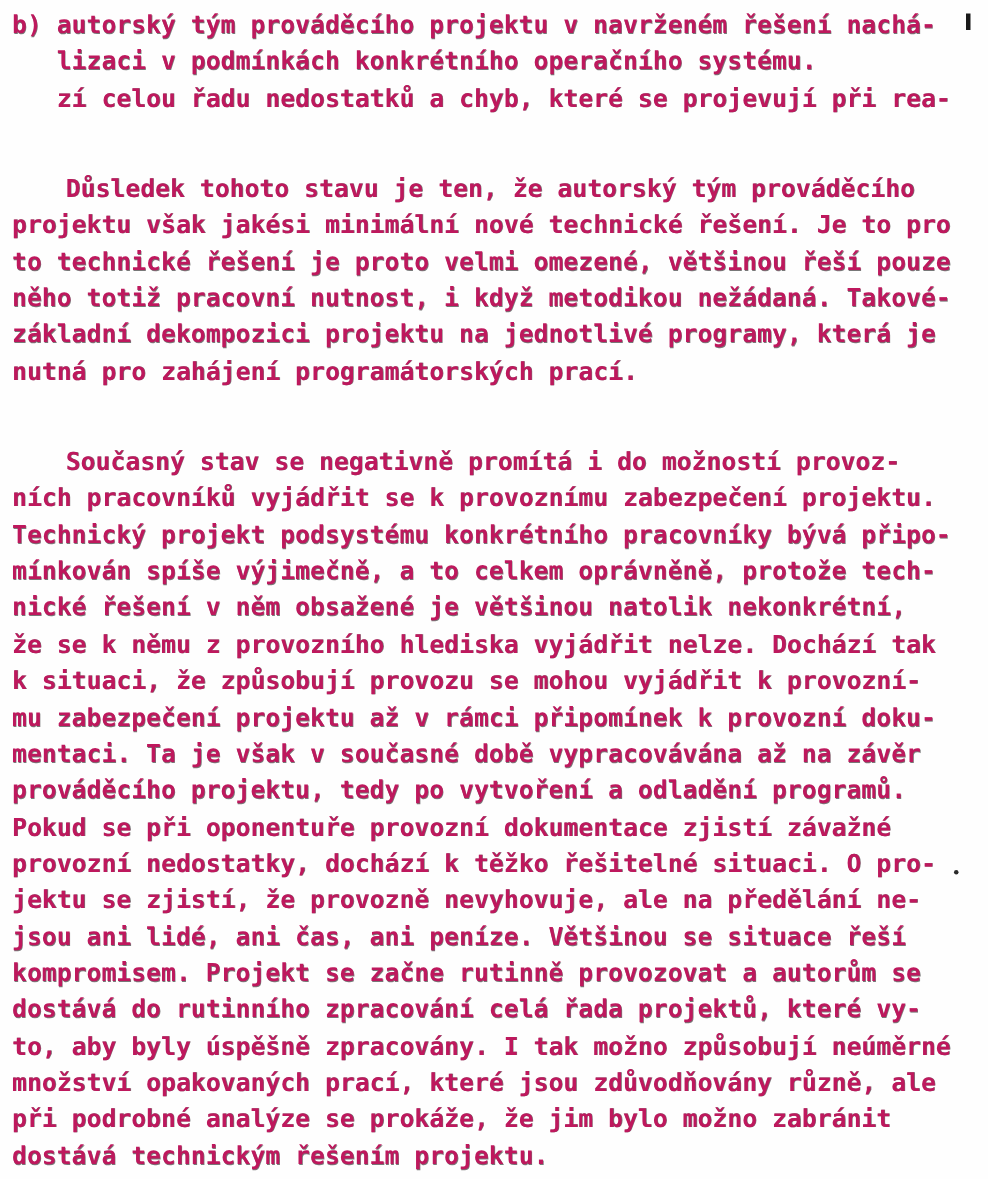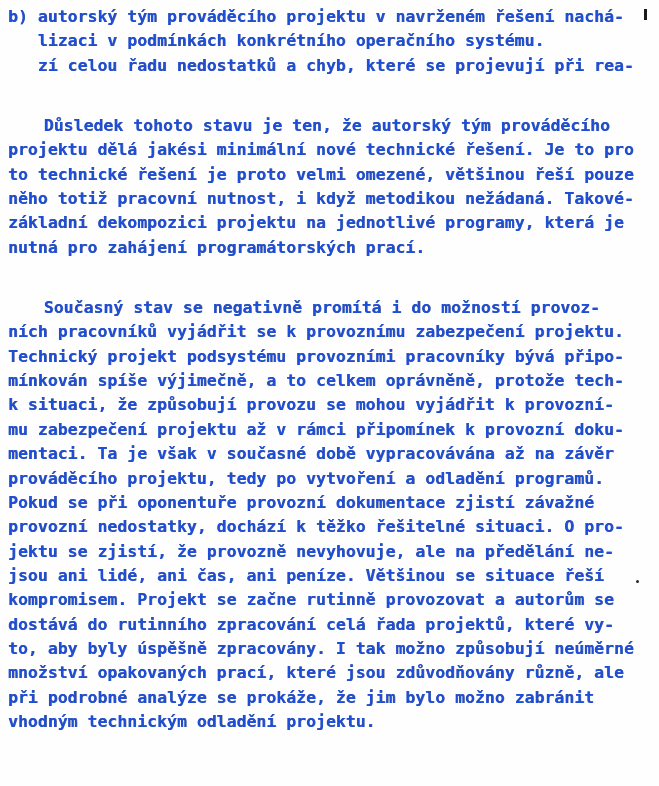--- a/index.html
+++ b/index.html
@@ -11,21 +11,21 @@
     position: relative;
     width: 659px;
     height: 786px;
     box-sizing: border-box;
     background: #fefefe;
     padding: 5px 4px 0 8px;
     font-family: "DejaVu Sans Mono", "Liberation Mono", monospace;
     font-weight: 700;
     font-size: 16.5px;
     line-height: 24.35px;
-    color: #1d4ed8;
+    color: #be185d;
     overflow: hidden;
     text-shadow: 0.4px 0.4px 0 rgba(10,10,10,0.55);
   }
   .para { margin: 0; }
   .para + .para { margin-top: 9px; }
   .line { white-space: pre; }
   .line.hang { padding-left: 3ch; }
   .line.first { text-indent: 3.6ch; margin-top: 36px; }
   .marker { display: inline-block; margin-right: 1ch; }
   .artifact-tick {
@@ -53,41 +53,43 @@
   <div class="artifact-dot" style="top:580px; right:20px;"></div>
 
   <div class="para">
     <div class="line"><span class="marker">b)</span><span>autorský tým prováděcího projektu v navrženém řešení nachá-</span></div>
     <div class="line hang">lizaci v podmínkách konkrétního operačního systému.</div>
     <div class="line hang">zí celou řadu nedostatků a chyb, které se projevují při rea-</div>
   </div>
 
   <div class="para">
     <div class="line first">Důsledek tohoto stavu je ten, že autorský tým prováděcího</div>
-    <div class="line">projektu dělá jakési minimální nové technické řešení. Je to pro</div>
+    <div class="line">projektu však jakési minimální nové technické řešení. Je to pro</div>
     <div class="line">to technické řešení je proto velmi omezené, většinou řeší pouze</div>
     <div class="line">něho totiž pracovní nutnost, i když metodikou nežádaná. Takové-</div>
     <div class="line">základní dekompozici projektu na jednotlivé programy, která je</div>
     <div class="line">nutná pro zahájení programátorských prací.</div>
   </div>
 
   <div class="para">
     <div class="line first">Současný stav se negativně promítá i do možností provoz-</div>
     <div class="line">ních pracovníků vyjádřit se k provoznímu zabezpečení projektu.</div>
-    <div class="line">Technický projekt podsystému provozními pracovníky bývá připo-</div>
+    <div class="line">Technický projekt podsystému konkrétního pracovníky bývá připo-</div>
     <div class="line">mínkován spíše výjimečně, a to celkem oprávněně, protože tech-</div>
+    <div class="line">nické řešení v něm obsažené je většinou natolik nekonkrétní,</div>
+    <div class="line">že se k němu z provozního hlediska vyjádřit nelze. Dochází tak</div>
     <div class="line">k situaci, že způsobují provozu se mohou vyjádřit k provozní-</div>
     <div class="line">mu zabezpečení projektu až v rámci připomínek k provozní doku-</div>
     <div class="line">mentaci. Ta je však v současné době vypracovávána až na závěr</div>
     <div class="line">prováděcího projektu, tedy po vytvoření a odladění programů.</div>
     <div class="line">Pokud se při oponentuře provozní dokumentace zjistí závažné</div>
     <div class="line">provozní nedostatky, dochází k těžko řešitelné situaci. O pro-</div>
     <div class="line">jektu se zjistí, že provozně nevyhovuje, ale na předělání ne-</div>
     <div class="line">jsou ani lidé, ani čas, ani peníze. Většinou se situace řeší</div>
     <div class="line">kompromisem. Projekt se začne rutinně provozovat a autorům se</div>
     <div class="line">dostává do rutinního zpracování celá řada projektů, které vy-</div>
     <div class="line">to, aby byly úspěšně zpracovány. I tak možno způsobují neúměrné</div>
     <div class="line">množství opakovaných prací, které jsou zdůvodňovány různě, ale</div>
     <div class="line">při podrobné analýze se prokáže, že jim bylo možno zabránit</div>
-    <div class="line">vhodným technickým odladění projektu.</div>
+    <div class="line">dostává technickým řešením projektu.</div>
   </div>
 
 </div>
 
 </body></html>

